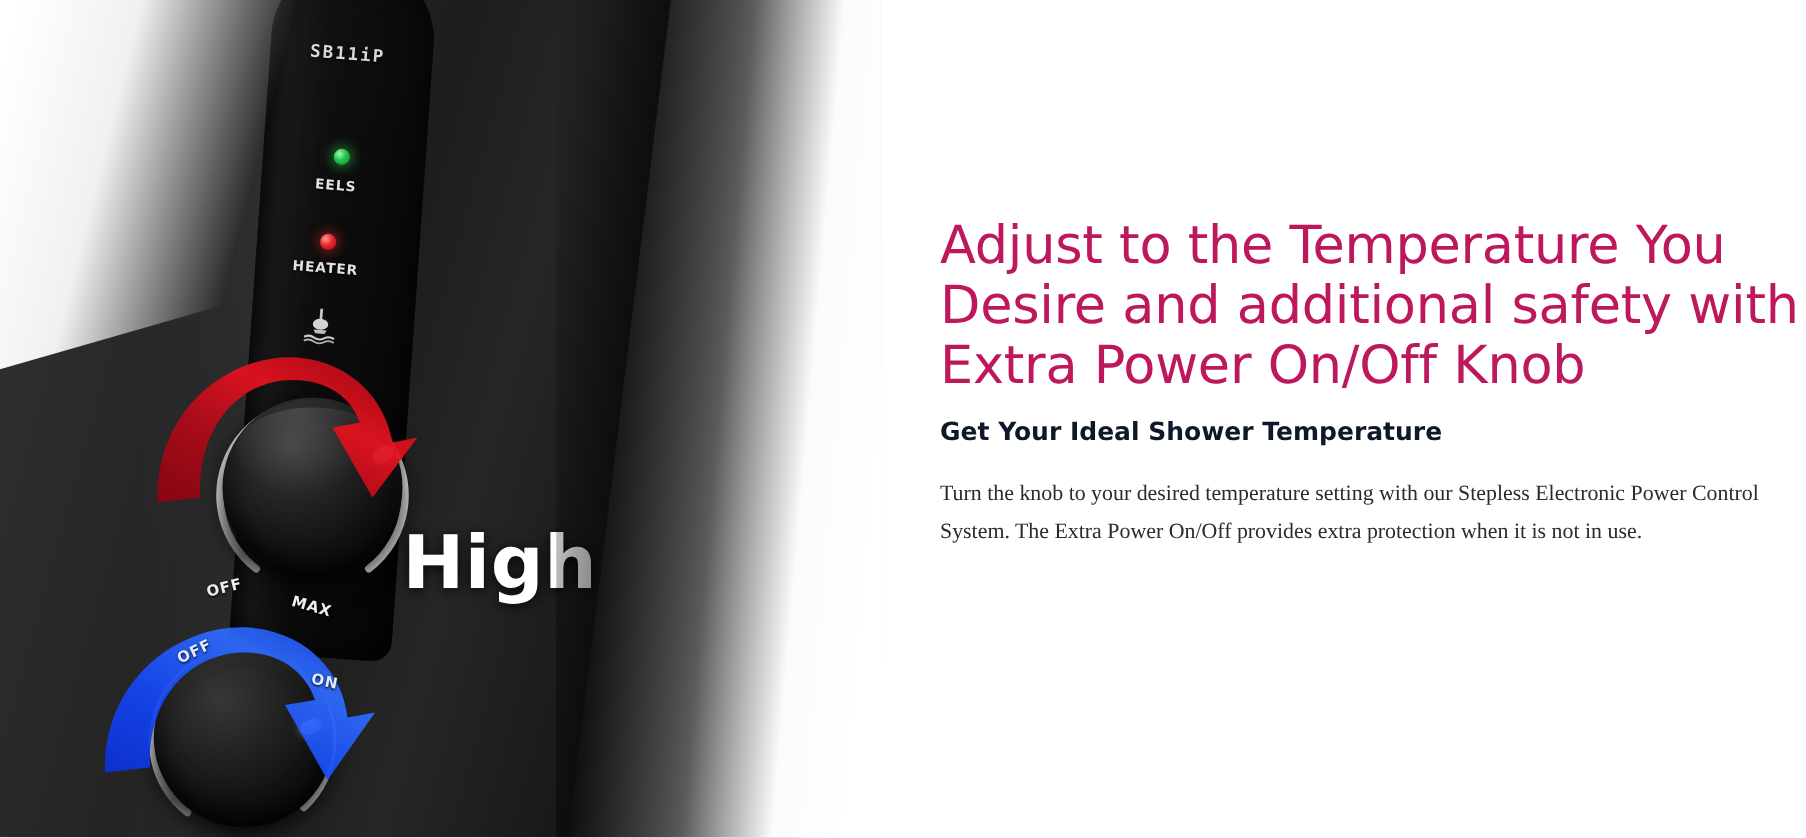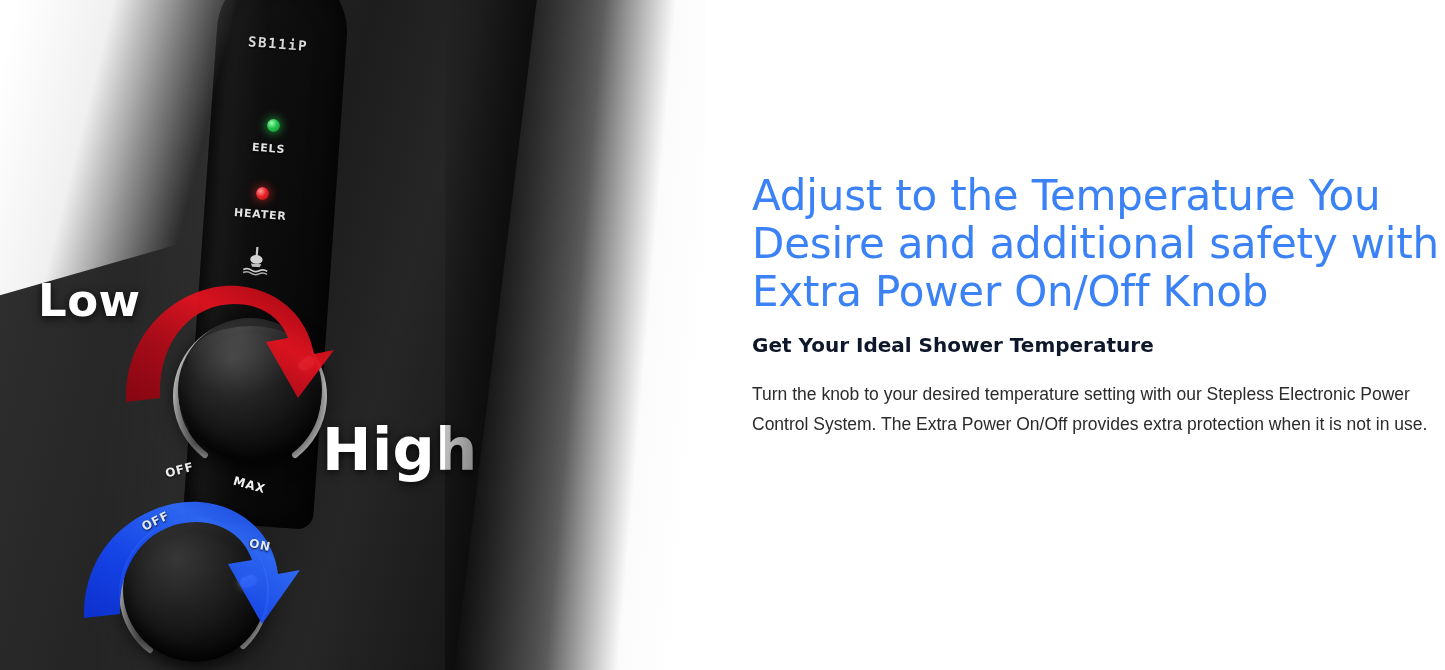--- a/index.html
+++ b/index.html
@@ -314,42 +314,42 @@
   .headline {
     position: absolute;
     top: 172px;
     left: 0;
     width: 690px;
     margin: 0;
     font-family: "DejaVu Sans", sans-serif;
     font-weight: 400;
     font-size: 42px;
     line-height: 48px;
-    color: #3b82f6;
+    color: #be185d;
     letter-spacing: -0.2px;
   }
   .subhead {
     position: absolute;
     top: 331px;
     left: 0;
     width: 690px;
     margin: 0;
     font-family: "DejaVu Sans", sans-serif;
     font-weight: 700;
     font-size: 20px;
     line-height: 28px;
     color: #0f172a;
   }
   .bodycopy {
     position: absolute;
     top: 380px;
     left: 0;
     width: 694px;
     margin: 0;
-    font-family: Liberation Sans, sans-serif;
+    font-family: Liberation Serif, serif;
     font-weight: 400;
     font-size: 17.5px;
     line-height: 29.5px;
     color: #2b2b2b;
   }
 </style>
 </head>
 <body>
 
 <div class="page">
@@ -451,21 +451,20 @@
                L 166 70
                L 190 66
                C 182 42, 160 28, 134 28
                C 92 28, 56 62, 58 120
                Z" fill="url(#blueArrow)" opacity="0.93"></path>
     </svg>
 
     <div class="panel-text lbl-off-pwr">OFF</div>
     <div class="panel-text lbl-on-pwr">ON</div>
 
-    <div class="callout callout-low">Low</div>
     <div class="callout callout-high">High</div>
 
     <div class="unit-right-shadow"></div>
     <div class="corner-light-tl"></div>
     <div class="corner-light-right"></div>
   </div>
 
   <div class="copy">
     <h2 class="headline">Adjust to the Temperature You Desire and additional safety with Extra Power On/Off Knob</h2>
     <div class="subhead">Get Your Ideal Shower Temperature</div>

